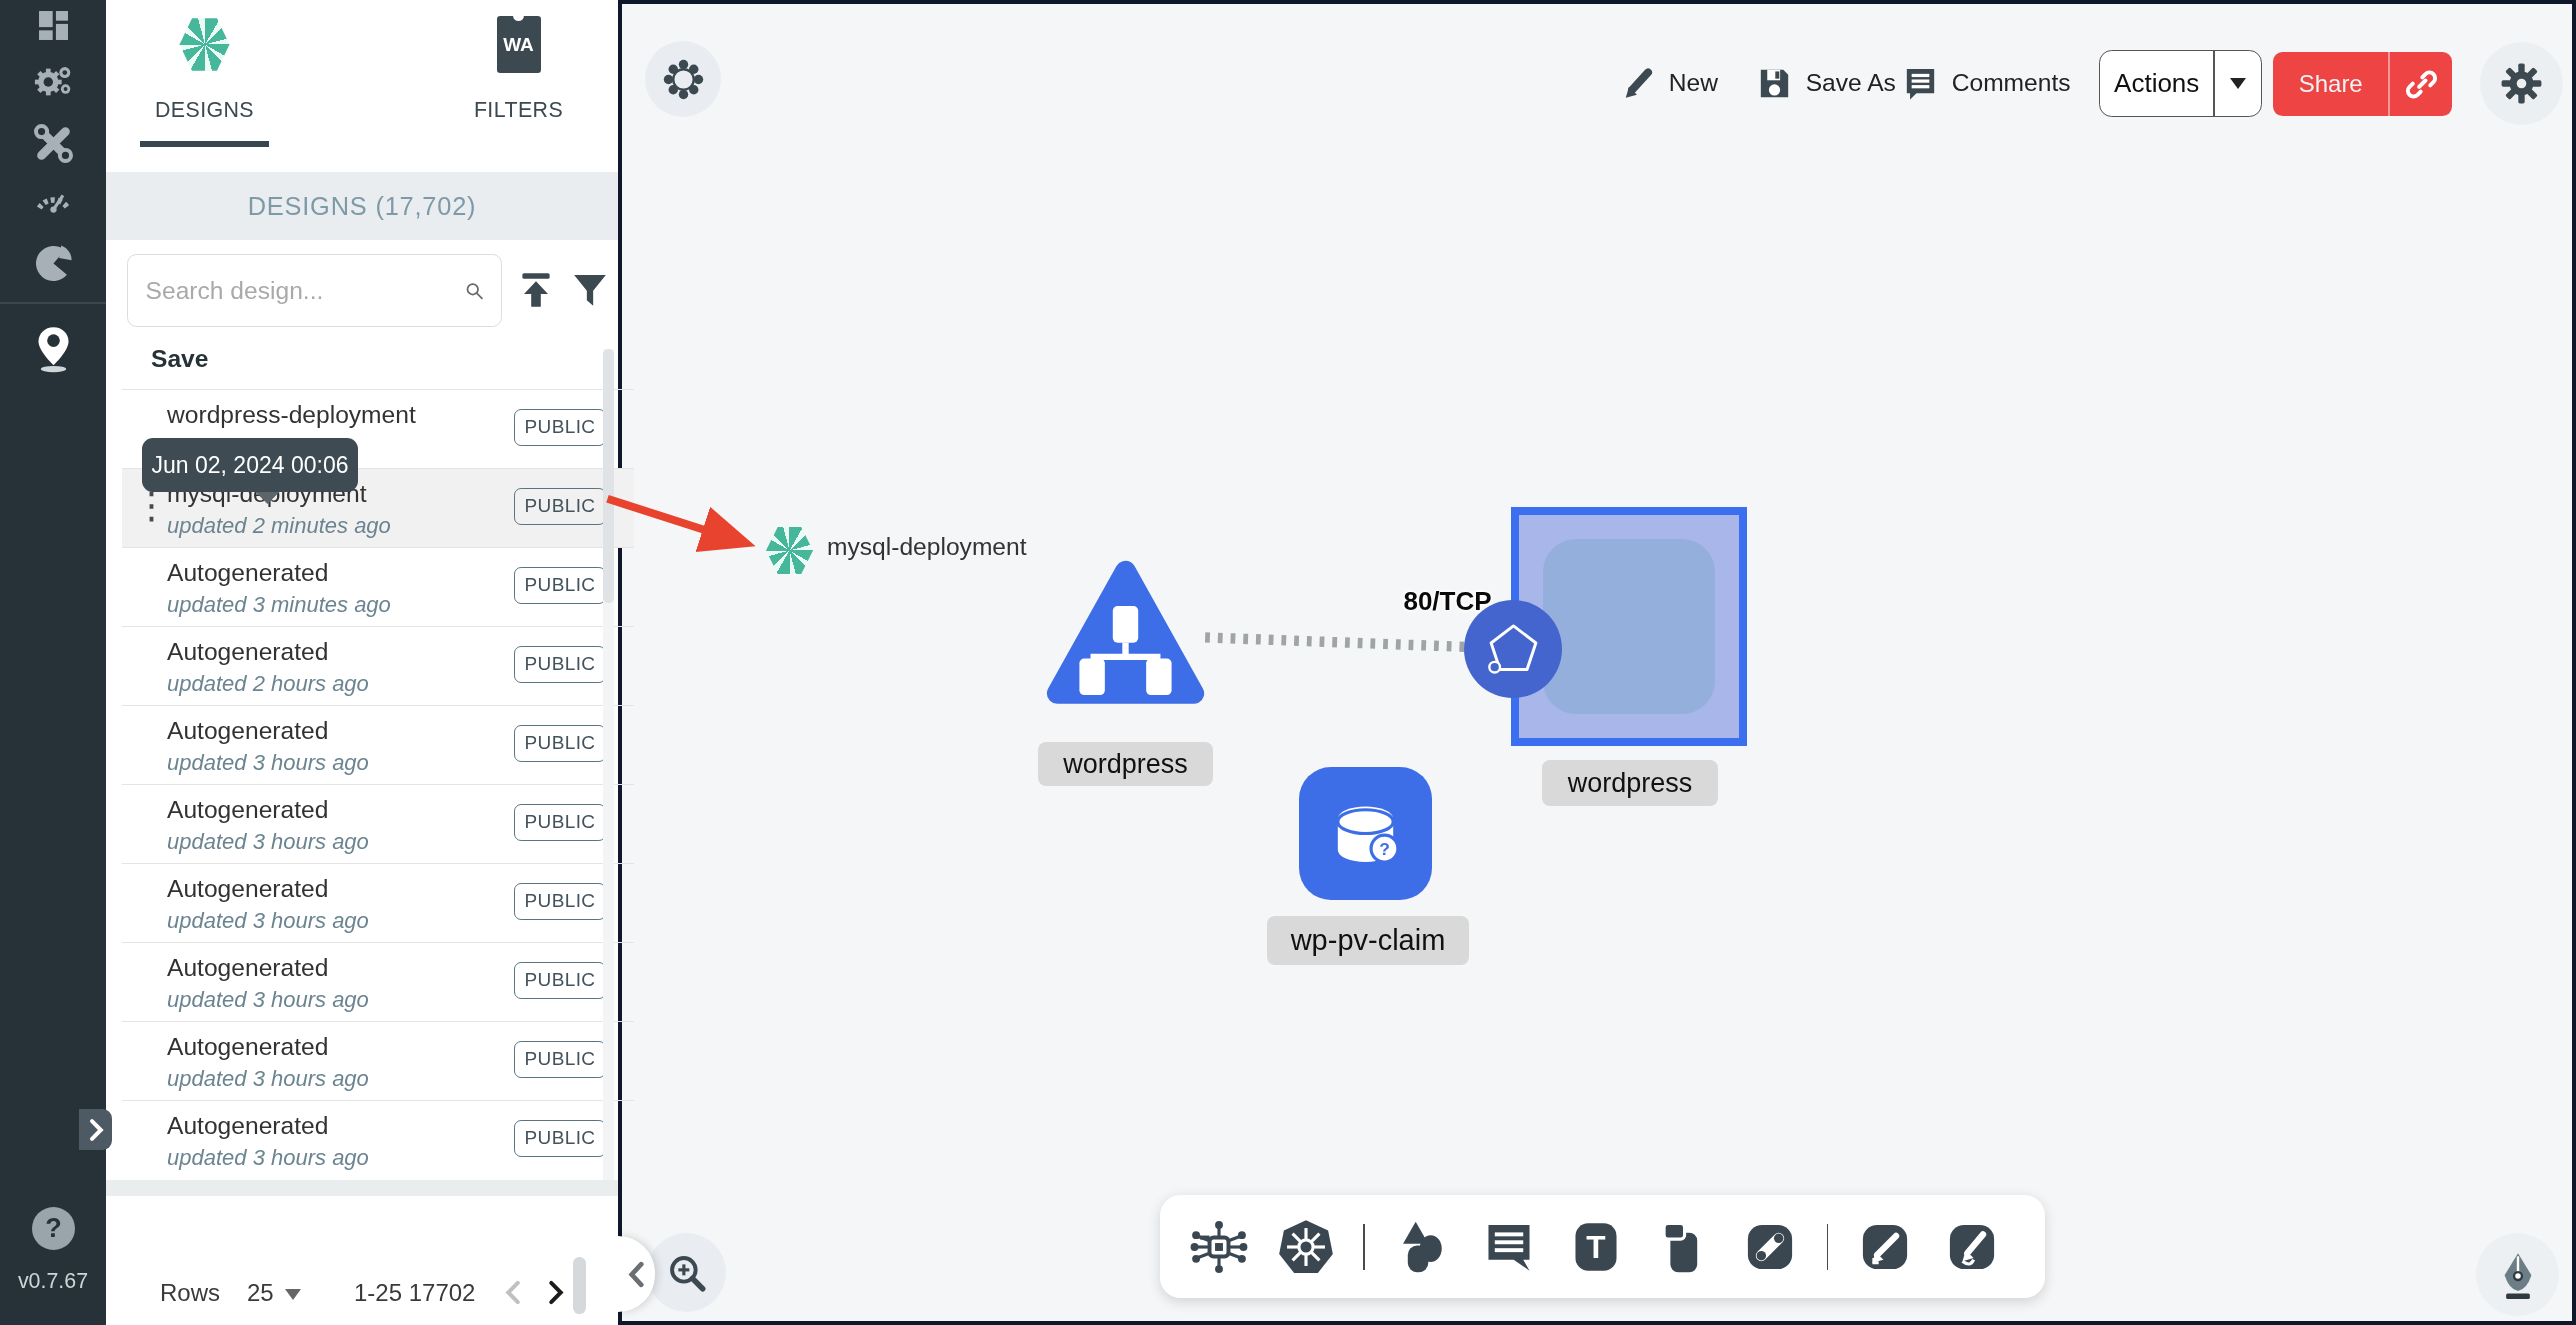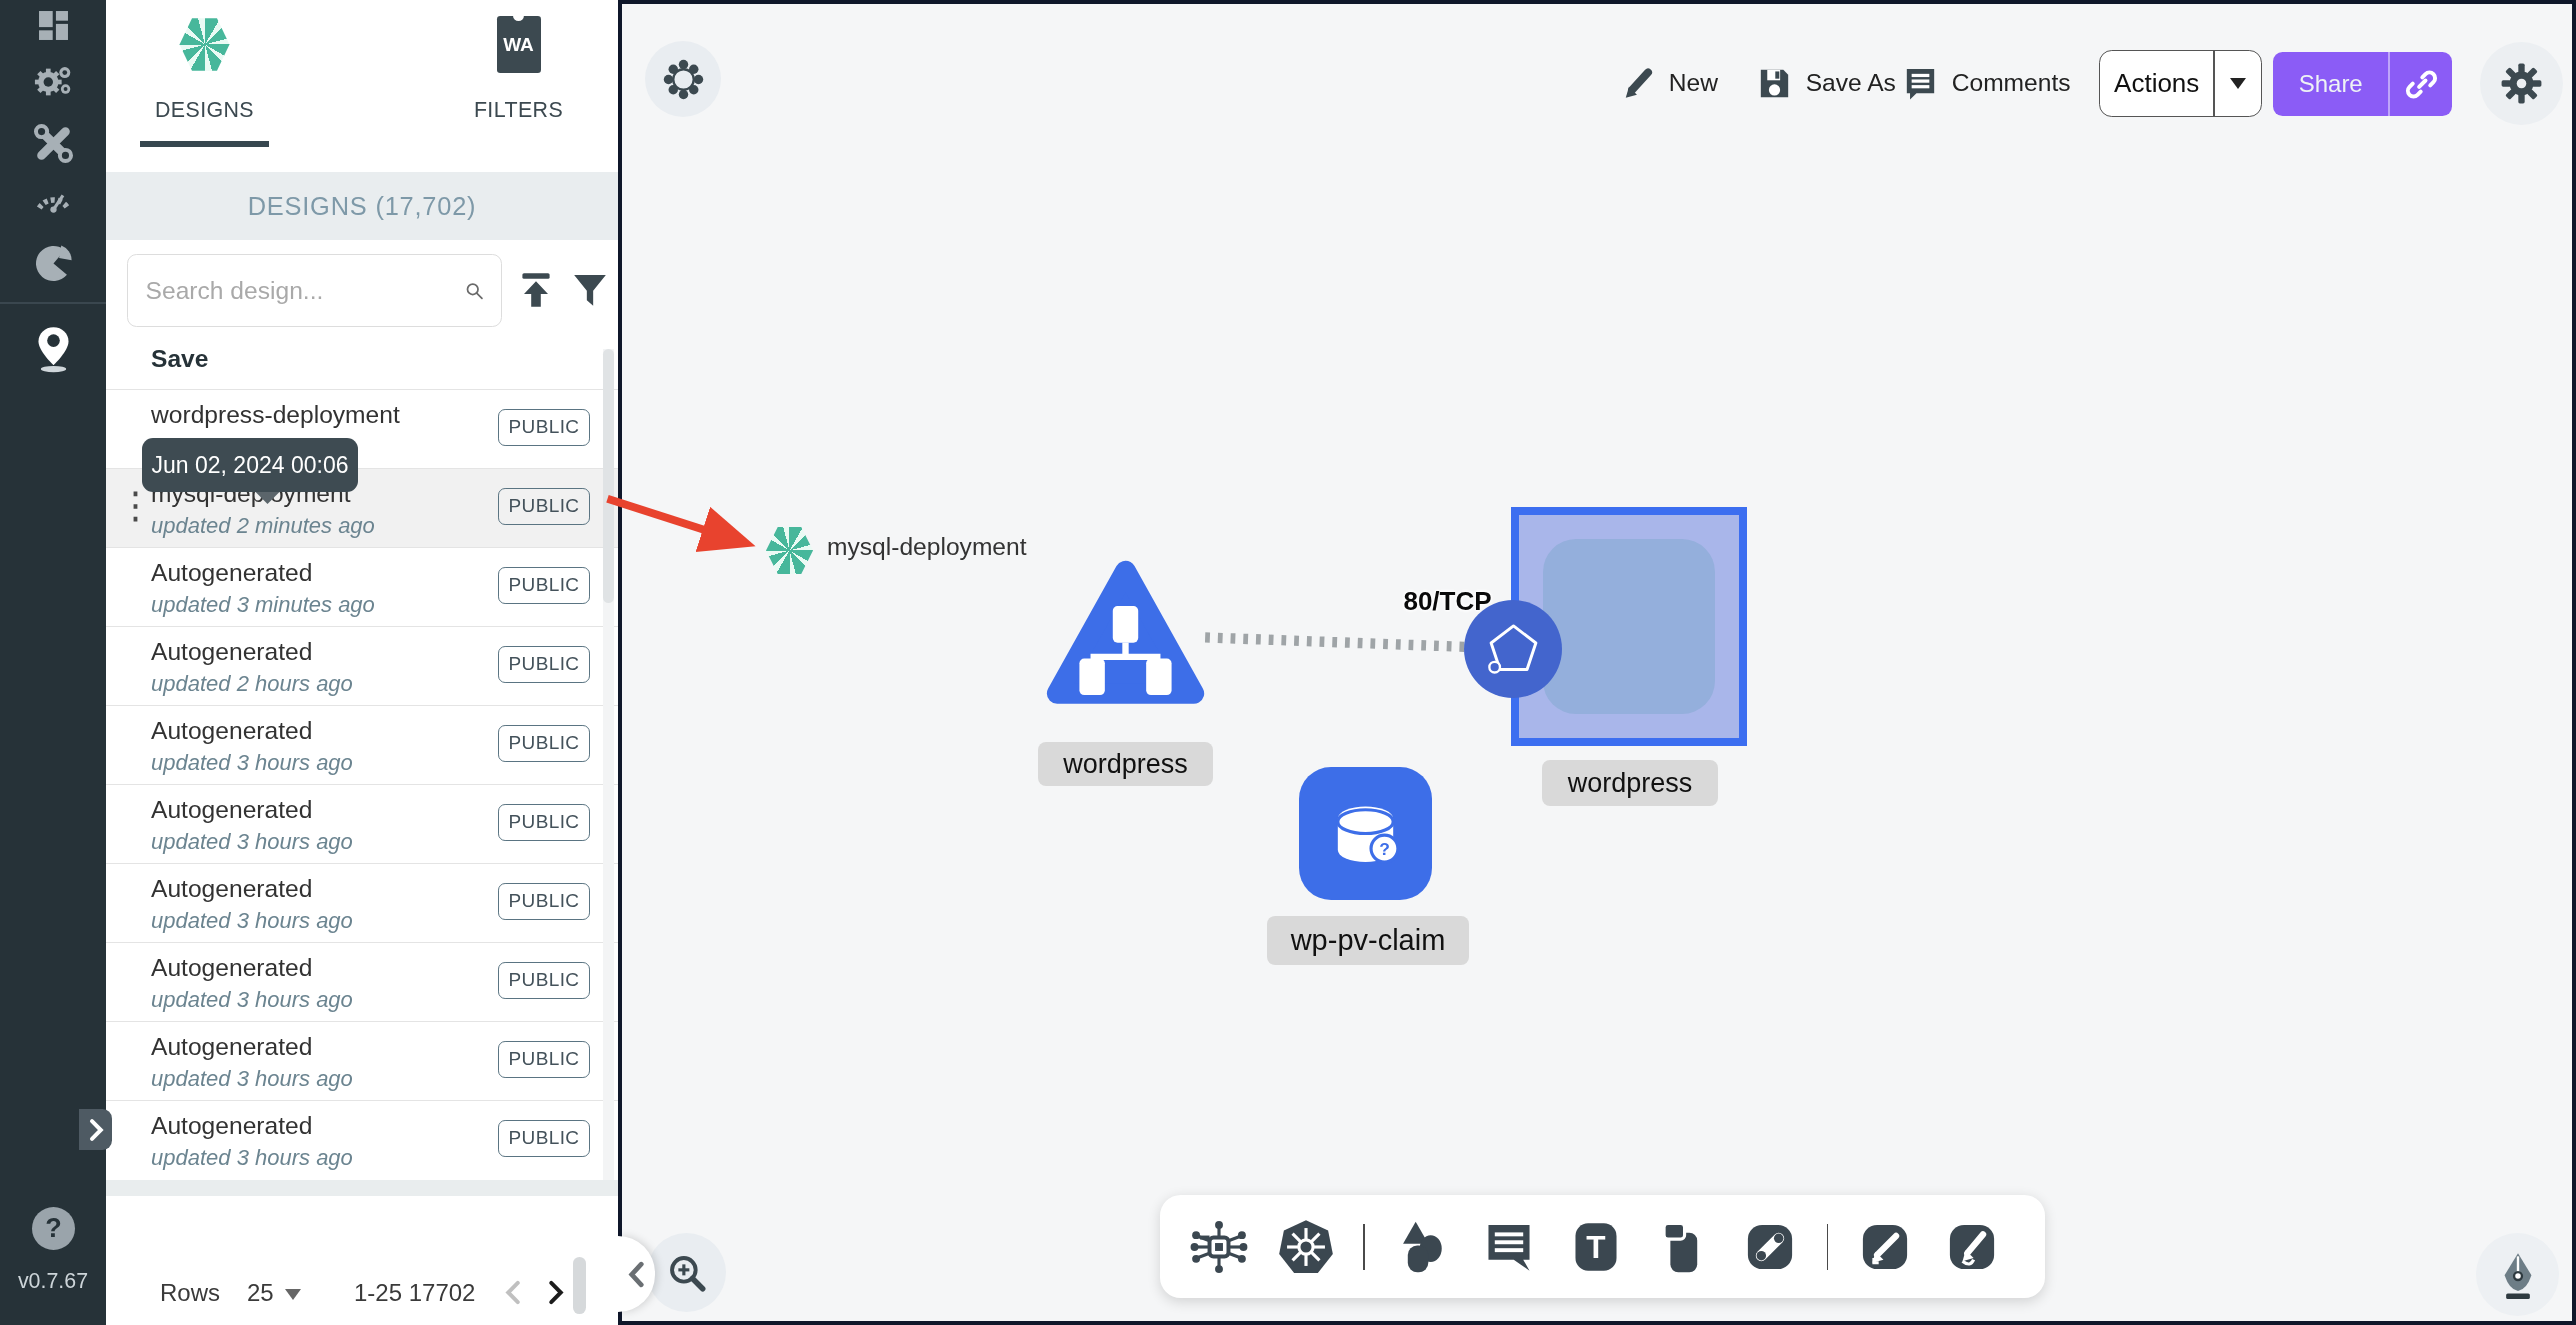--- a/index.html
+++ b/index.html
@@ -26,21 +26,21 @@
   .tab-underline{position:absolute;left:34px;top:141px;width:129px;height:5.6px;background:#37474f;}
   .panel-header{position:absolute;left:0;top:172px;width:512px;height:68px;background:#e9edef;
        display:flex;align-items:center;justify-content:center;font-size:25.4px;color:#7e99a8;letter-spacing:0.8px;}
   .searchbox{position:absolute;left:20.6px;top:254px;width:375px;height:73px;border:1.6px solid #ddd;border-radius:9.5px;
        background:#fff;display:flex;align-items:center;padding:8px 16px;}
   .searchbox input{border:none;outline:none;flex:1;font-size:24.6px;color:#444;font-family:"Liberation Sans",sans-serif;}
   .searchbox input::placeholder{color:#a9a9a9;}
   .tool-ic{position:absolute;top:267px;width:46px;height:46px;display:flex;align-items:center;justify-content:center;cursor:pointer;}
   .colhead{position:absolute;left:45px;top:345px;font-size:24.6px;font-weight:bold;color:#263238;}
 
-  .rows{position:absolute;left:0;top:389px;width:512px;height:791px;overflow:hidden;}
+  .rows{position:absolute;left:16px;top:389px;width:512px;height:791px;overflow:hidden;}
   .row{position:relative;height:79px;border-top:1.6px solid #e4e4e4;cursor:pointer;}
   .row.hovered{background:#f1f1f1;}
   .rname{position:absolute;left:45px;top:11px;font-size:24.6px;color:#323232;}
   .rupd{position:absolute;left:45px;top:44px;font-size:22px;font-style:italic;color:#6b8490;}
   .badge{position:absolute;right:28px;top:19px;border:1.6px solid #5a7482;border-radius:7.1px;
        padding:6.4px 9.5px;font-size:19px;color:#44525b;background:transparent;letter-spacing:0.4px;}
   .kebab{position:absolute;left:11px;top:14.3px;font-size:37px;color:#4a4a4a;display:none;line-height:46px;}
   .row.hovered .kebab{display:block;}
   .rows-fade{position:absolute;left:0;top:1180px;width:512px;height:16px;background:#e9edee;}
   .scroll-track{position:absolute;left:497px;top:349px;width:11px;height:831px;background:#f3f4f5;}
@@ -61,21 +61,21 @@
        border:4px solid #0f172a;z-index:10;}
   .circle-btn{position:absolute;border-radius:50%;background:#e9edf1;display:flex;align-items:center;justify-content:center;cursor:pointer;}
 
   .tb-item{position:absolute;top:49px;height:60px;display:flex;align-items:center;gap:12.7px;cursor:pointer;}
   .tb-label{font-size:24.6px;color:#222;}
   .actions-btn{position:absolute;left:1477px;top:46px;width:163px;height:67px;background:#fff;border:1.6px solid #555;
        border-radius:12.7px;display:flex;align-items:center;cursor:pointer;}
   .actions-btn .alabel{flex:1;text-align:center;font-size:26px;color:#111;}
   .actions-btn .adiv{width:1.6px;height:67px;background:#555;}
   .actions-btn .acaret{width:46px;display:flex;justify-content:center;}
-  .share-btn{position:absolute;left:1651px;top:48px;width:179px;height:64px;background:#8b5cf6;border-radius:9.5px;
+  .share-btn{position:absolute;left:1651px;top:48px;width:179px;height:64px;background:#ef4444;border-radius:9.5px;
        display:flex;align-items:center;color:#eef3f5;cursor:pointer;}
   .share-btn .slabel{flex:1;text-align:center;font-size:24px;}
   .share-btn .sdiv{width:1.6px;height:64px;background:rgba(255,255,255,.45);}
   .share-btn .slink{width:62px;display:flex;justify-content:center;}
 
   .node-label{position:absolute;background:#d9d9d9;border-radius:8px;display:flex;align-items:center;justify-content:center;
        font-size:27px;color:#111;}
   .deploy-square{position:absolute;left:889px;top:503px;width:236px;height:239px;background:#a9b6ea;border:8.7px solid #3c6ef0;}
   .deploy-inner{position:absolute;left:24px;top:24px;right:24px;bottom:24px;background:#94afdc;border-radius:33px;}
   .pvc-node{position:absolute;left:677px;top:763px;width:133px;height:133px;background:#3d6ee8;border-radius:32px;

